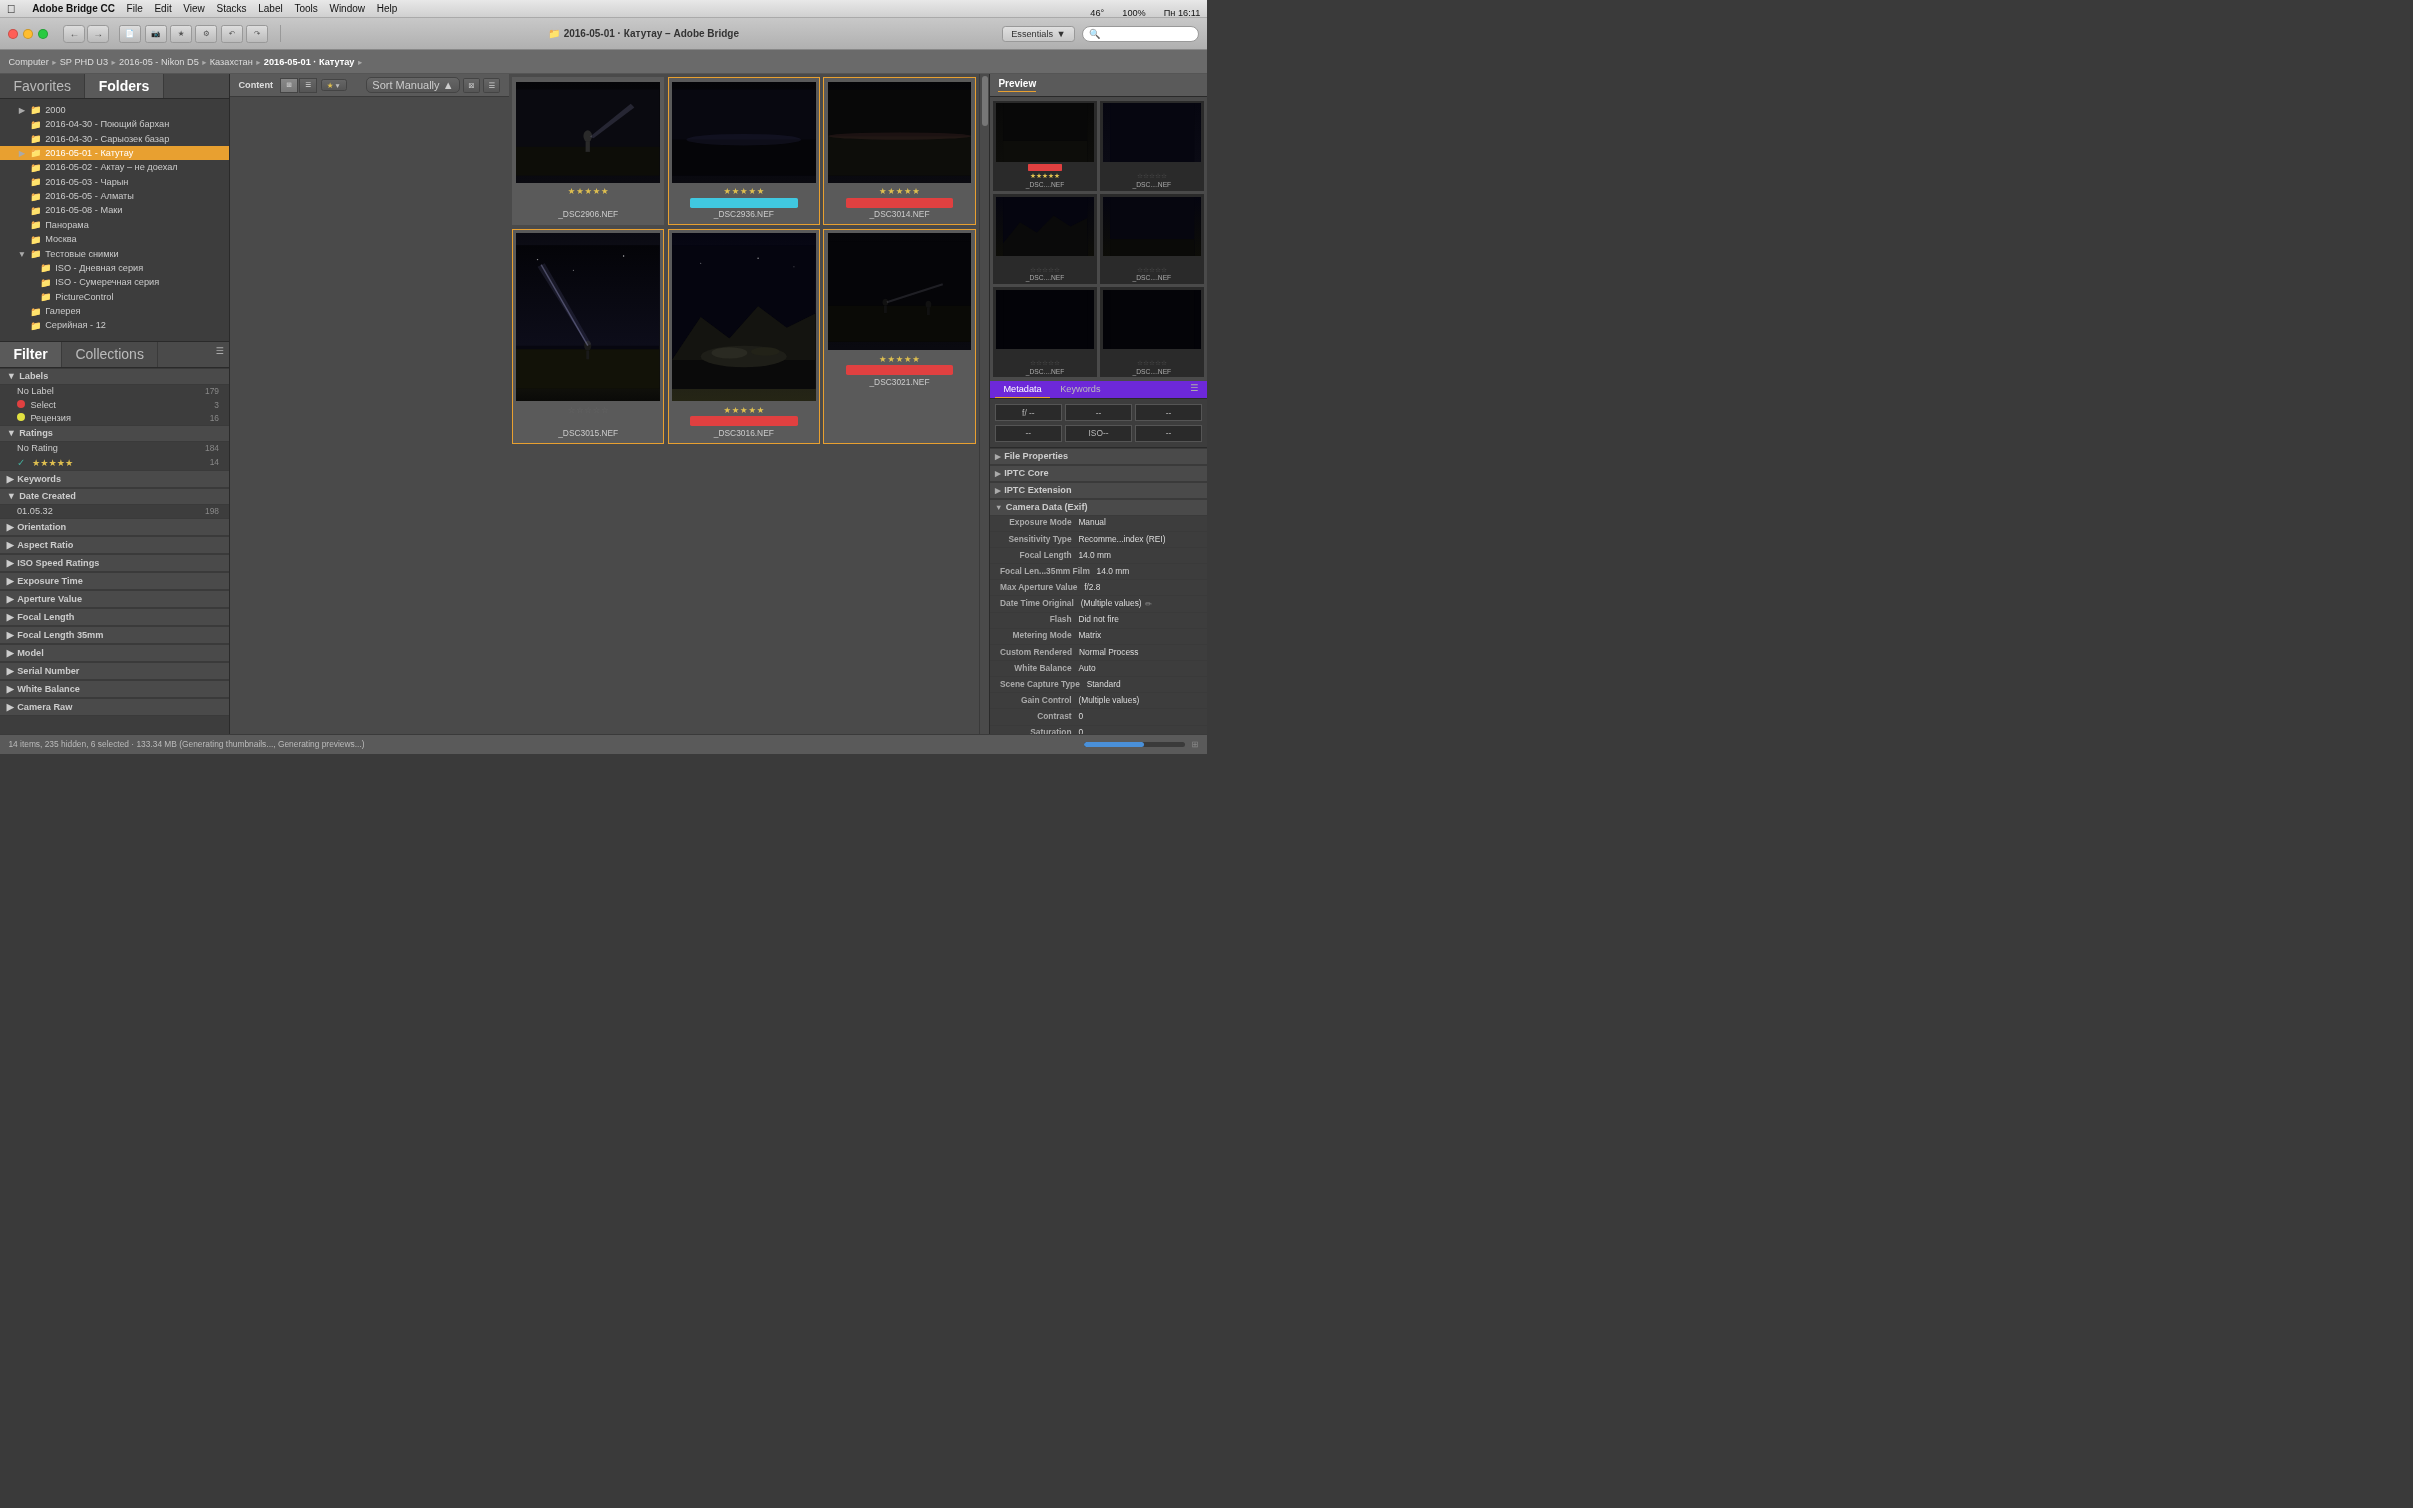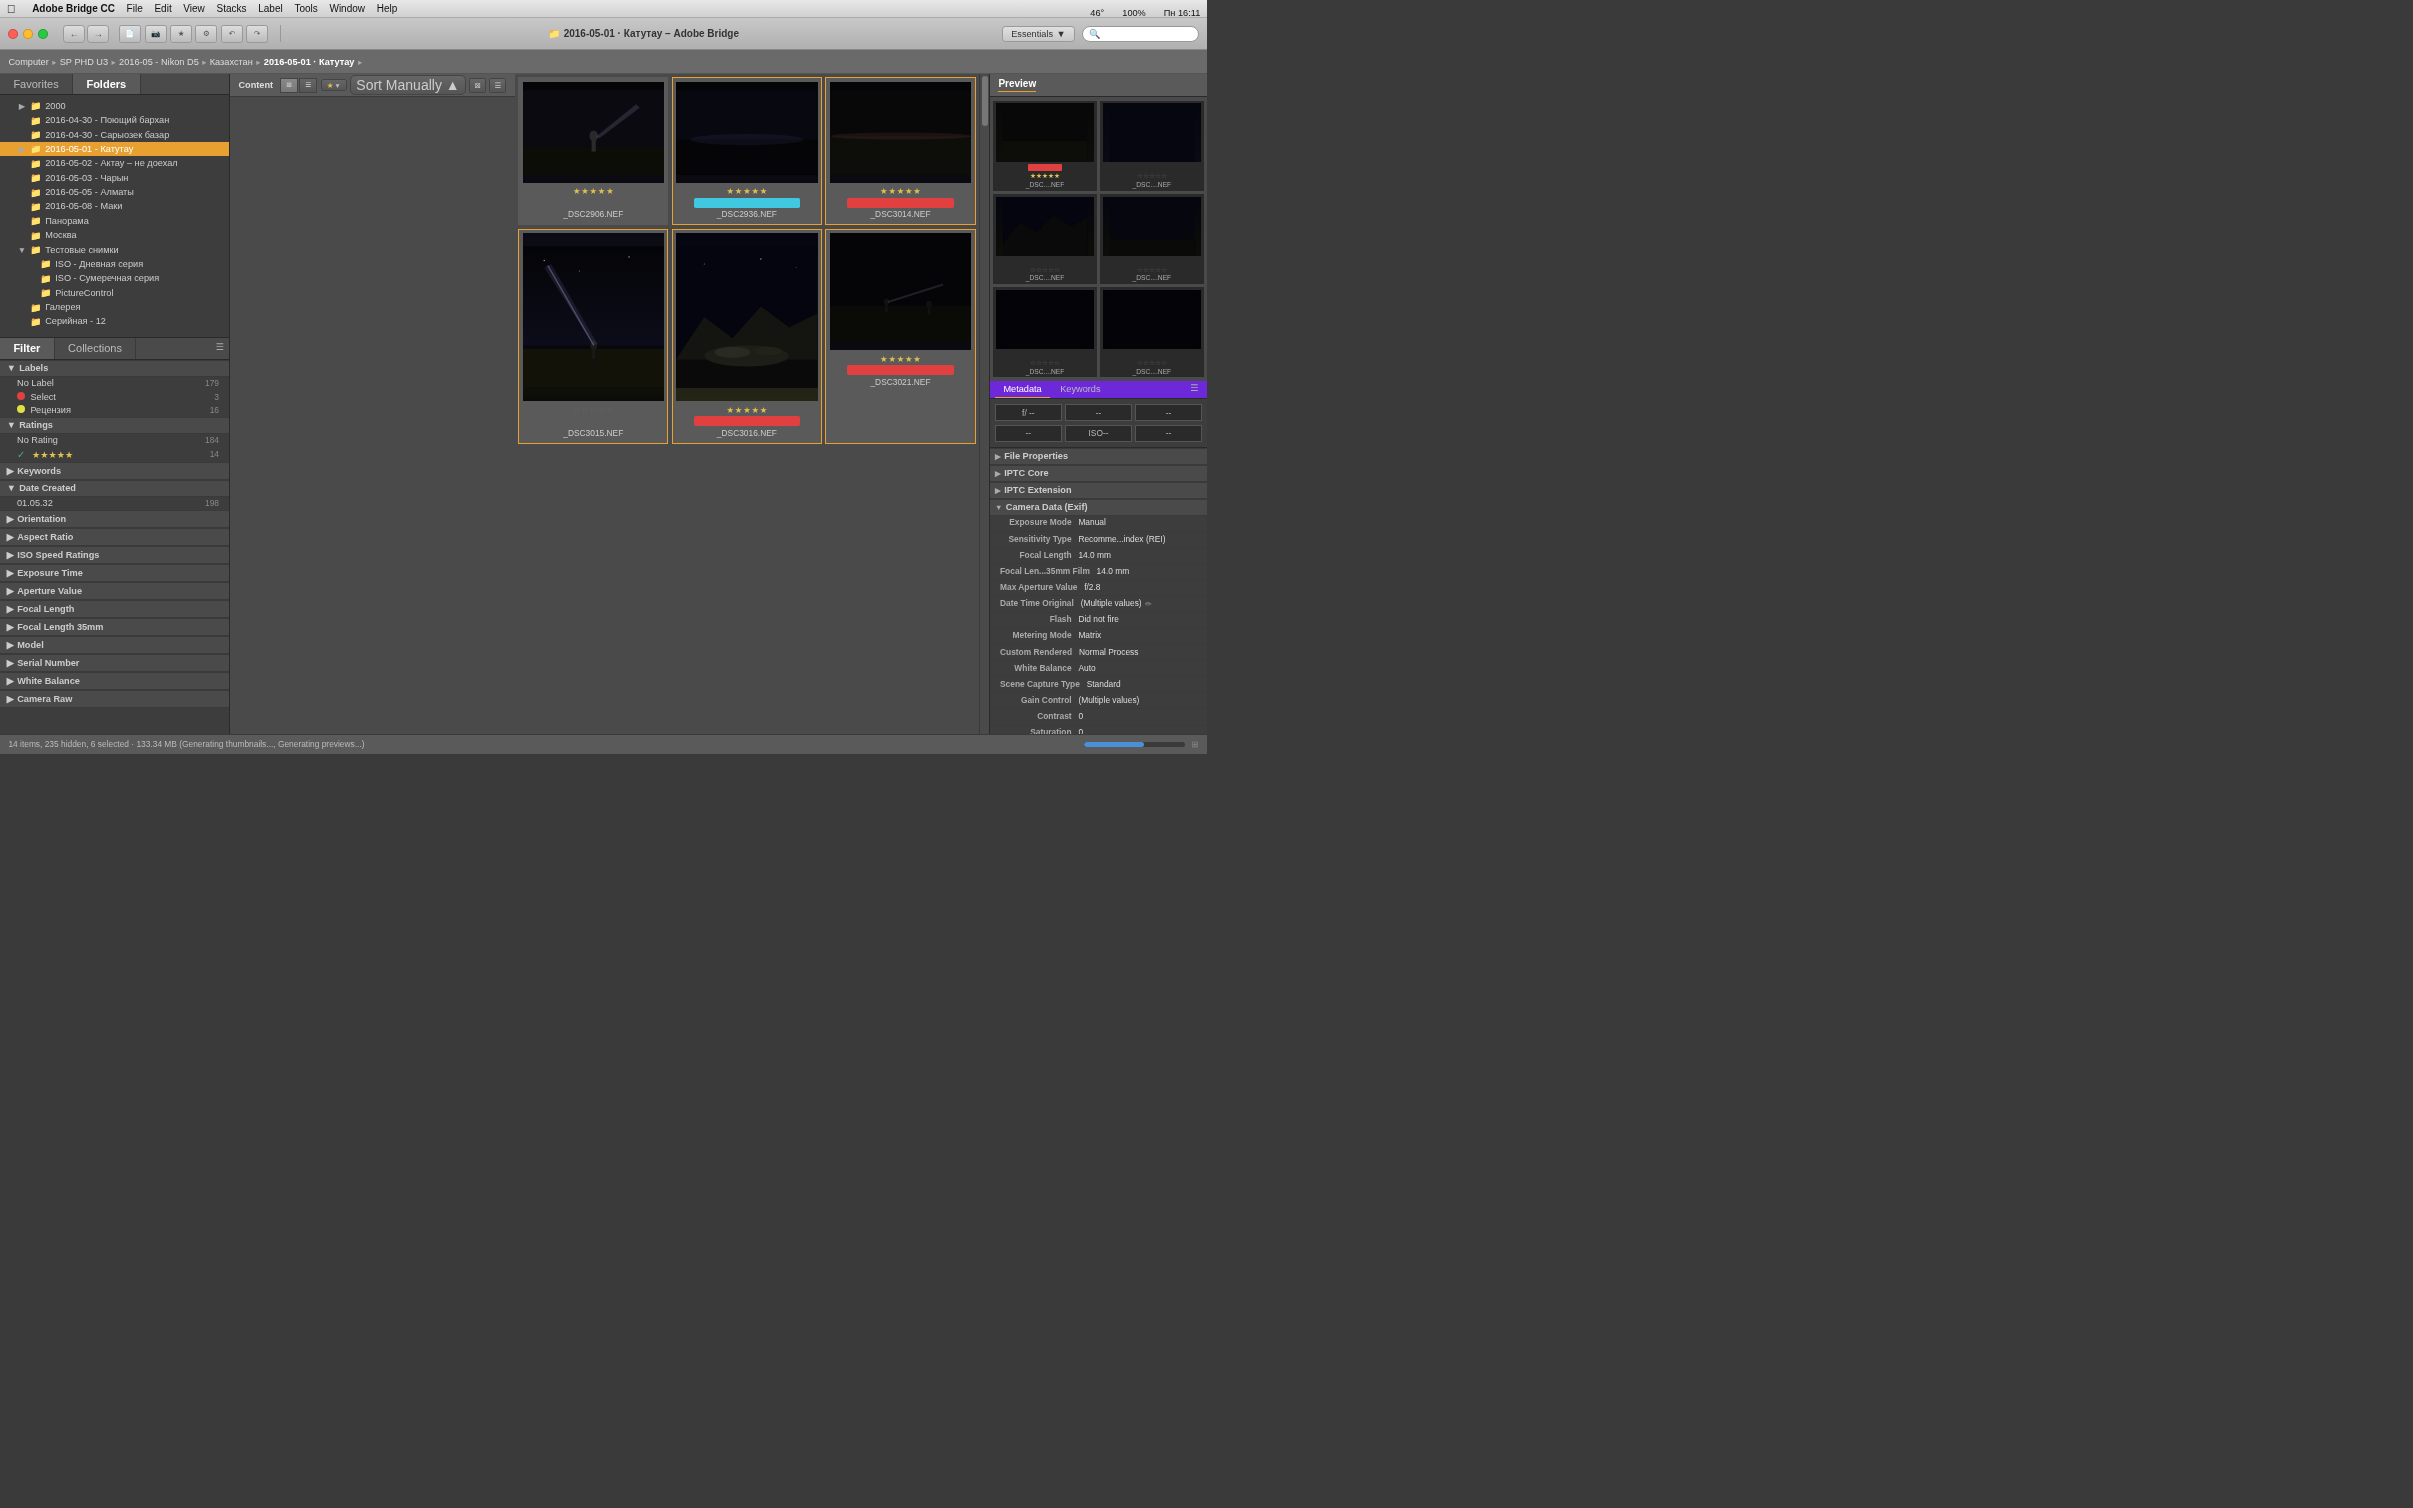--- a/index.html
+++ b/index.html
@@ -116,21 +116,21 @@
       flex-direction: column;
       overflow: hidden;
     }
     .left-panel-tabs {
       display: flex;
       background: #4a4a4a;
       border-bottom: 0.8px solid #2a2a2a;
     }
     .panel-tab {
       padding: 4.2px 13.4px;
-      font-size: 11px;
+      font-size: 14px;
       color: #bbb;
       cursor: pointer;
       border-right: 0.8px solid #3a3a3a;
     }
     .panel-tab.active {
       background: #5a5a5a;
       color: white;
       font-weight: bold;
     }
     .left-panel-content {
@@ -210,23 +210,24 @@
       margin-left: auto;
       display: flex;
       align-items: center;
       gap: 3.4px;
     }
     .sort-btn {
       background: linear-gradient(to bottom, #666, #555);
       border: 0.8px solid #444;
       border-radius: 5px;
       padding: 0.8px 5px;
-      font-size: 14px;
+      font-size: 11px;
       color: #ccc;
       cursor: pointer;
+      margin-left: 16px;
     }
     .grid-btn {
       width: 17px; height: 15px;
       background: linear-gradient(to bottom, #666, #555);
       border: 0.8px solid #444;
       border-radius: 1.7px;
       display: flex; align-items: center; justify-content: center;
       cursor: pointer;
       font-size: 7.5px; color: #ccc;
     }

